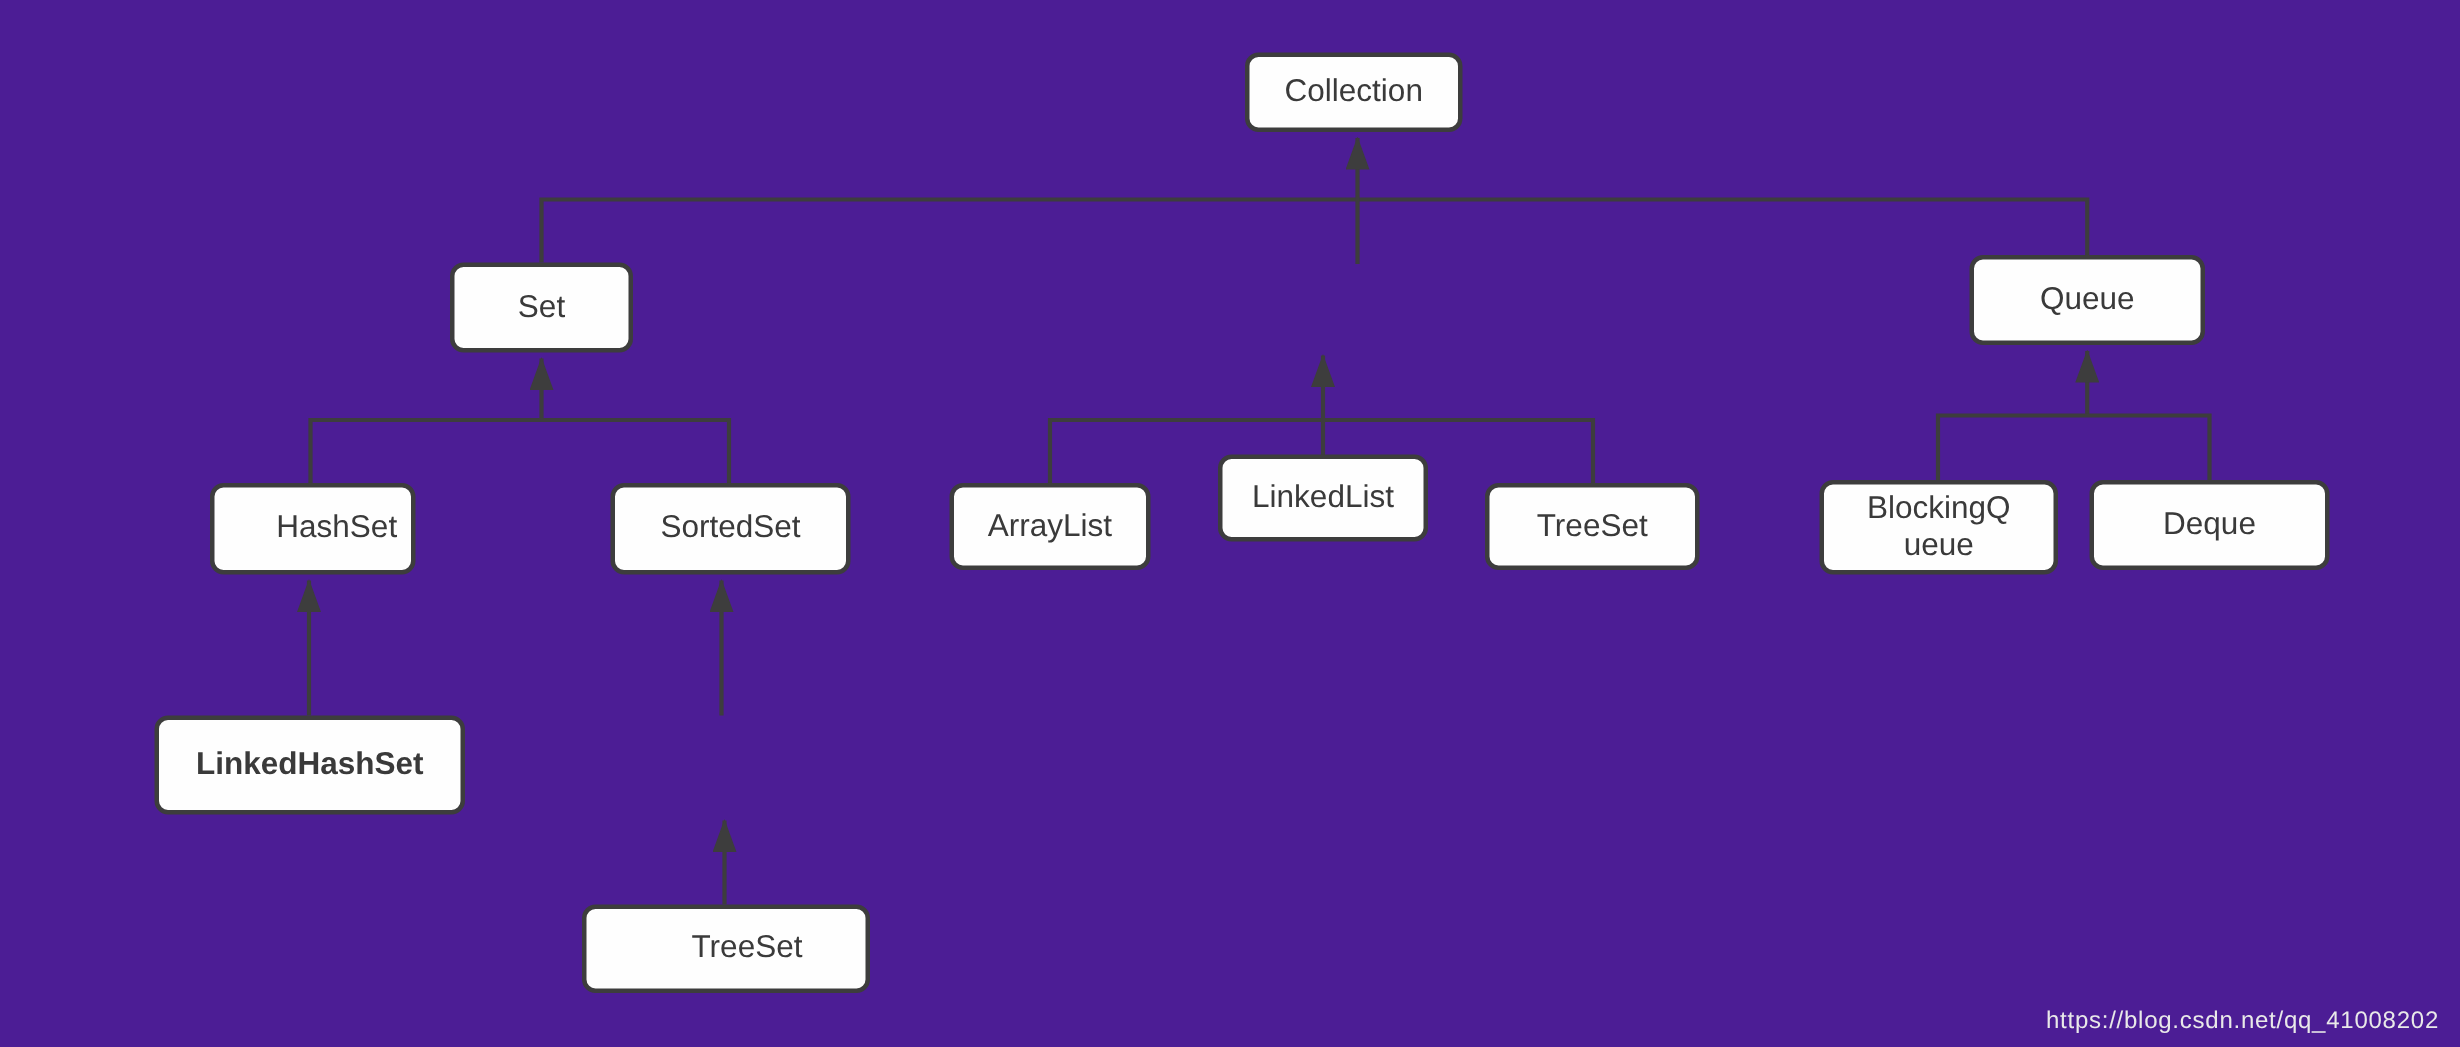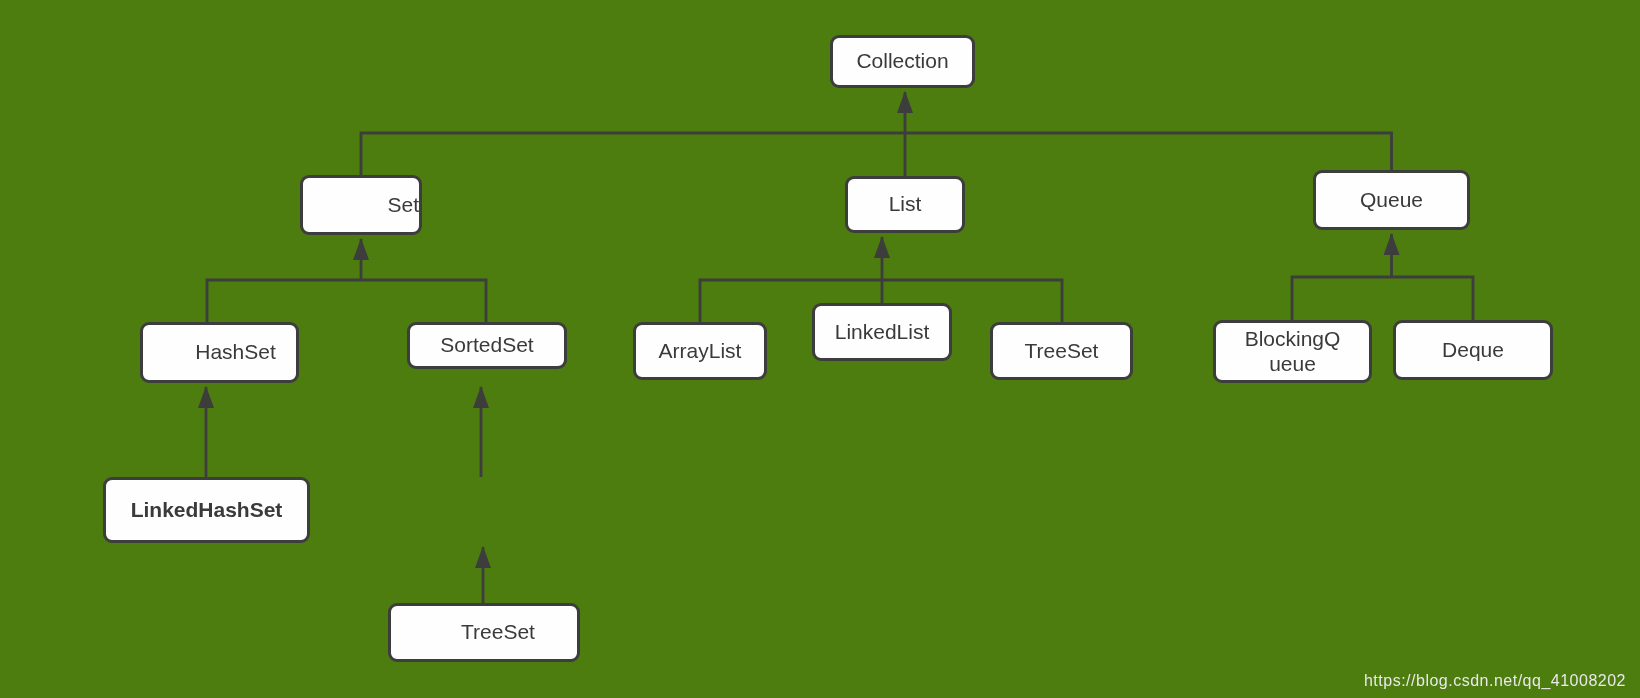--- a/index.html
+++ b/index.html
@@ -1,20 +1,20 @@
 <!DOCTYPE html>
 <html><head>
 <meta charset="utf-8">
 <style>
   html, body { margin: 0; padding: 0; background: #ffffff; }
   .canvas {
     position: relative;
     width: 1640px;
     height: 698px;
-    background: #4d7c0f;
+    background: #4c1d95;
     font-family: "Liberation Sans", "DejaVu Sans", sans-serif;
     overflow: hidden;
   }
   .connectors {
     position: absolute;
     left: 0; top: 0;
     width: 1640px; height: 698px;
   }
   .node {
     position: absolute;
@@ -72,37 +72,34 @@
 
     <line x1="206" y1="477" x2="206" y2="387" stroke="#3d3d3d" stroke-width="2.8" marker-end="url(#arrow)"></line>
     <line x1="481" y1="477" x2="481" y2="387" stroke="#3d3d3d" stroke-width="2.8" marker-end="url(#arrow)"></line>
     <line x1="483" y1="603" x2="483" y2="547" stroke="#3d3d3d" stroke-width="2.8" marker-end="url(#arrow)"></line>
   </svg>
 
   <div class="node" style="left:830px; top:35px; width:145px; height:53px;">
     <span class="lbl">Collection</span>
   </div>
 
-  <div class="node" style="left:300px; top:175px; width:122px; height:60px;justify-content:flex-end;">
+  <div class="node" style="left:300px; top:175px; width:122px; height:60px;">
     <span class="lbl">Set</span>
   </div>
 
-  <div class="node" style="left:845px; top:176px; width:120px; height:57px;">
-    <span class="lbl">List</span>
-  </div>
 
   <div class="node" style="left:1313px; top:170px; width:157px; height:60px;">
     <span class="lbl">Queue</span>
   </div>
 
-  <div class="node" style="left:140px; top:322px; width:159px; height:61px;padding-left:32px;">
+  <div class="node" style="left:140px; top:322px; width:137px; height:61px;padding-left:32px;">
     <span class="lbl">HashSet</span>
   </div>
 
-  <div class="node" style="left:407px; top:322px; width:160px; height:47px;">
+  <div class="node" style="left:407px; top:322px; width:160px; height:61px;">
     <span class="lbl">SortedSet</span>
   </div>
 
   <div class="node" style="left:633px; top:322px; width:134px; height:58px;">
     <span class="lbl">ArrayList</span>
   </div>
 
   <div class="node" style="left:812px; top:303px; width:140px; height:58px;">
     <span class="lbl">LinkedList</span>
   </div>

